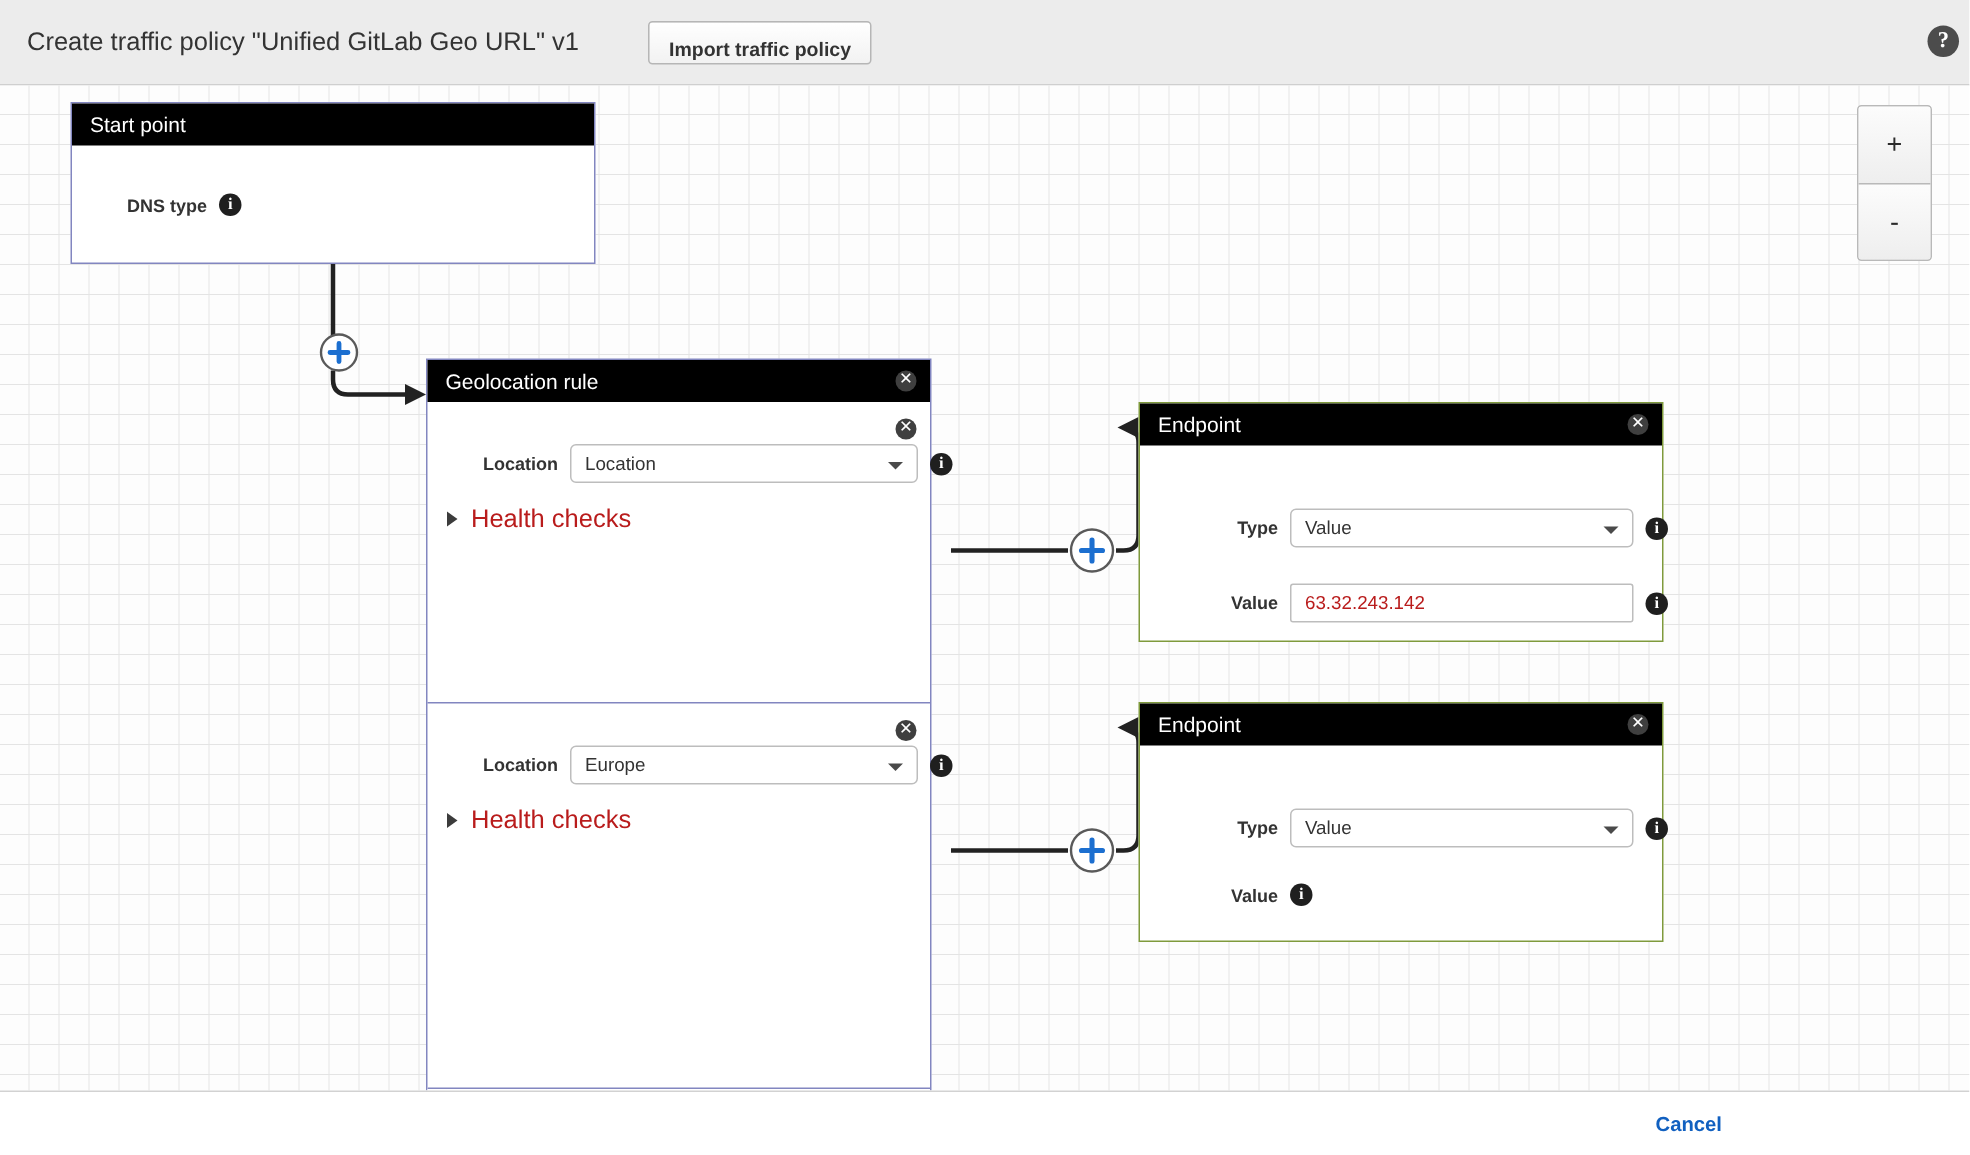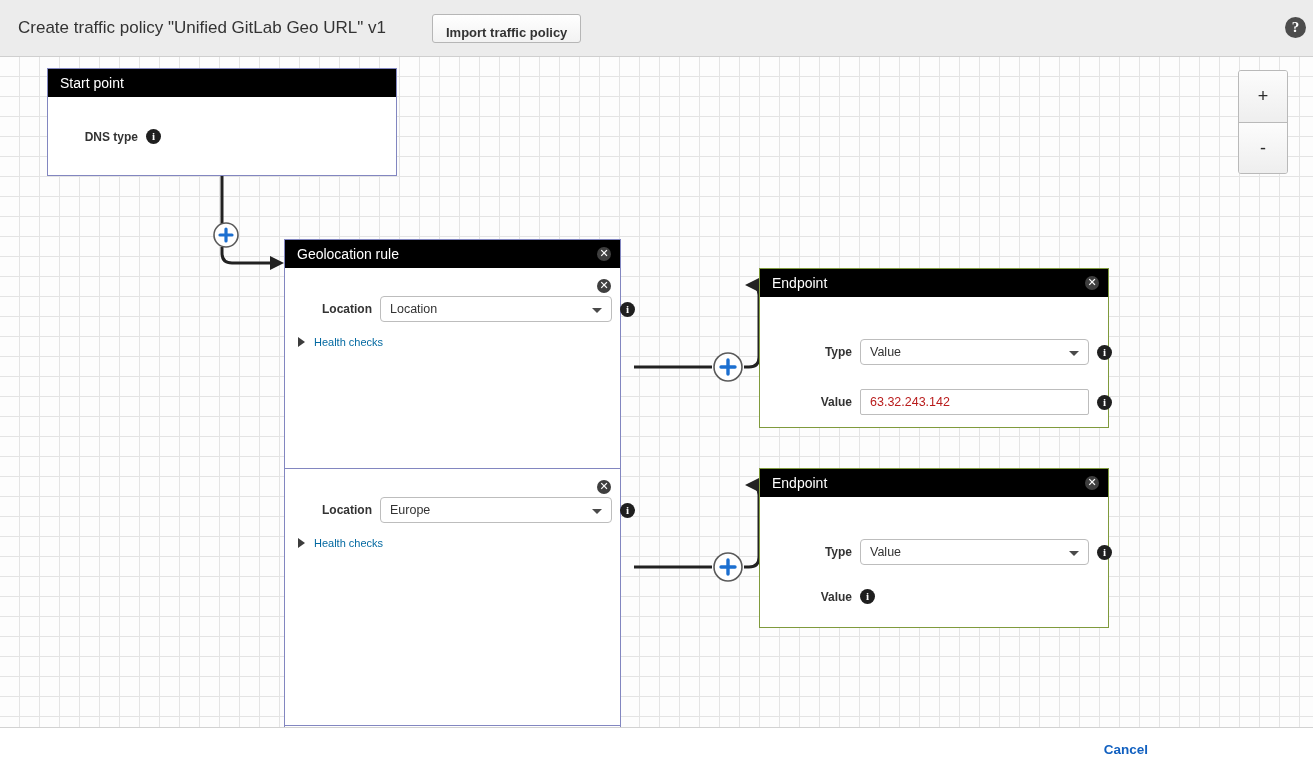--- a/index.html
+++ b/index.html
@@ -190,22 +190,22 @@
     gap: 9px;
     cursor: pointer;
   }
   .tri {
     width: 0; height: 0;
     border-top: 5px solid transparent;
     border-bottom: 5px solid transparent;
     border-left: 7px solid #3c3c3c;
   }
   .disclosure-label {
-    font-size: 11px;
-    color: #0369a1;
+    font-size: 17px;
+    color: #b91c1c;
   }
 
   
   #start-point {
     left: 47px; top: 11px;
     width: 350px; height: 108px;
   }
   #start-point .body {
     height: 78px;
     position: relative;

